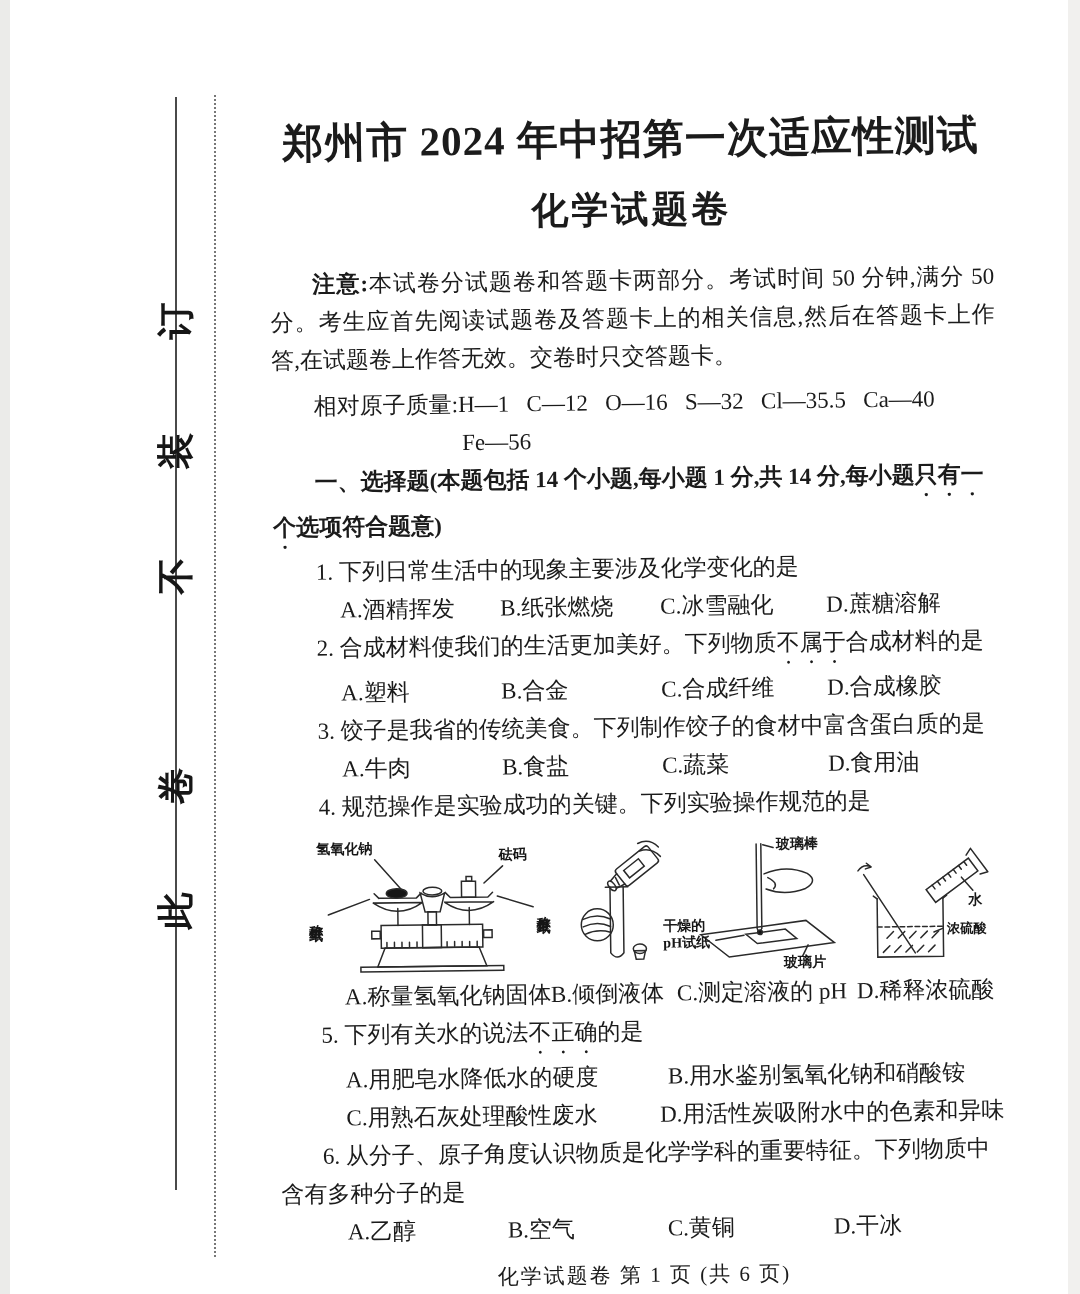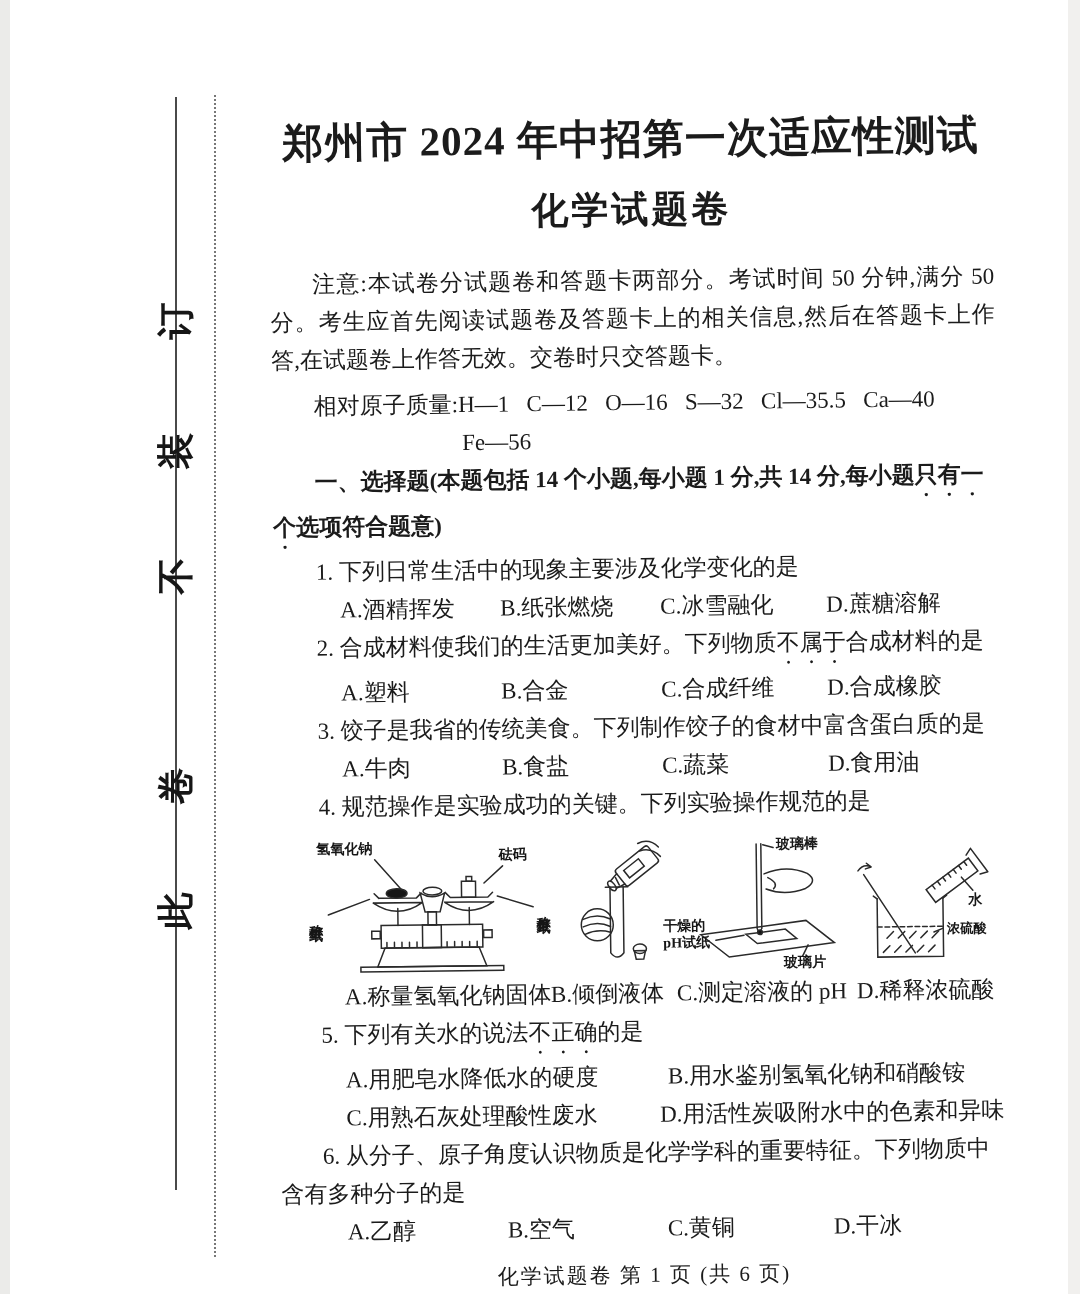--- a/index.html
+++ b/index.html
@@ -24,21 +24,21 @@
   
   .content {
     position:absolute; left:268px; top:96px; width:724px;
     transform:rotate(-0.7deg); transform-origin:50% 0;
     font-size:23px; line-height:38px;
   }
   .title    { font-size:41px; font-weight:bold; text-align:center; margin:16px 0 0; line-height:1.35; letter-spacing:1px; }
   .subtitle { font-size:37px; font-weight:bold; text-align:center; margin:20px 0 0; line-height:1.25; letter-spacing:3px; }
 
   .notice { margin:28px 0 0; text-indent:42px; text-align:justify; }
-  .notice .lbl { font-weight:normal;margin-top:41px; }
+  .notice .lbl { font-weight:bold;margin-top:41px; }
 
   .atomic  { margin:8px 0 0; text-indent:42px; white-space:pre-wrap; }
   .atomic2 { margin:0; padding-left:190px; white-space:pre-wrap; }
 
   .sec { margin:0; font-weight:bold; text-indent:42px; }
   .q   { margin:0; text-indent:42px; }
   .emph {
     -webkit-text-emphasis:filled dot currentColor; -webkit-text-emphasis-position:under right;
     text-emphasis:filled dot currentColor; text-emphasis-position:under right;
   }

